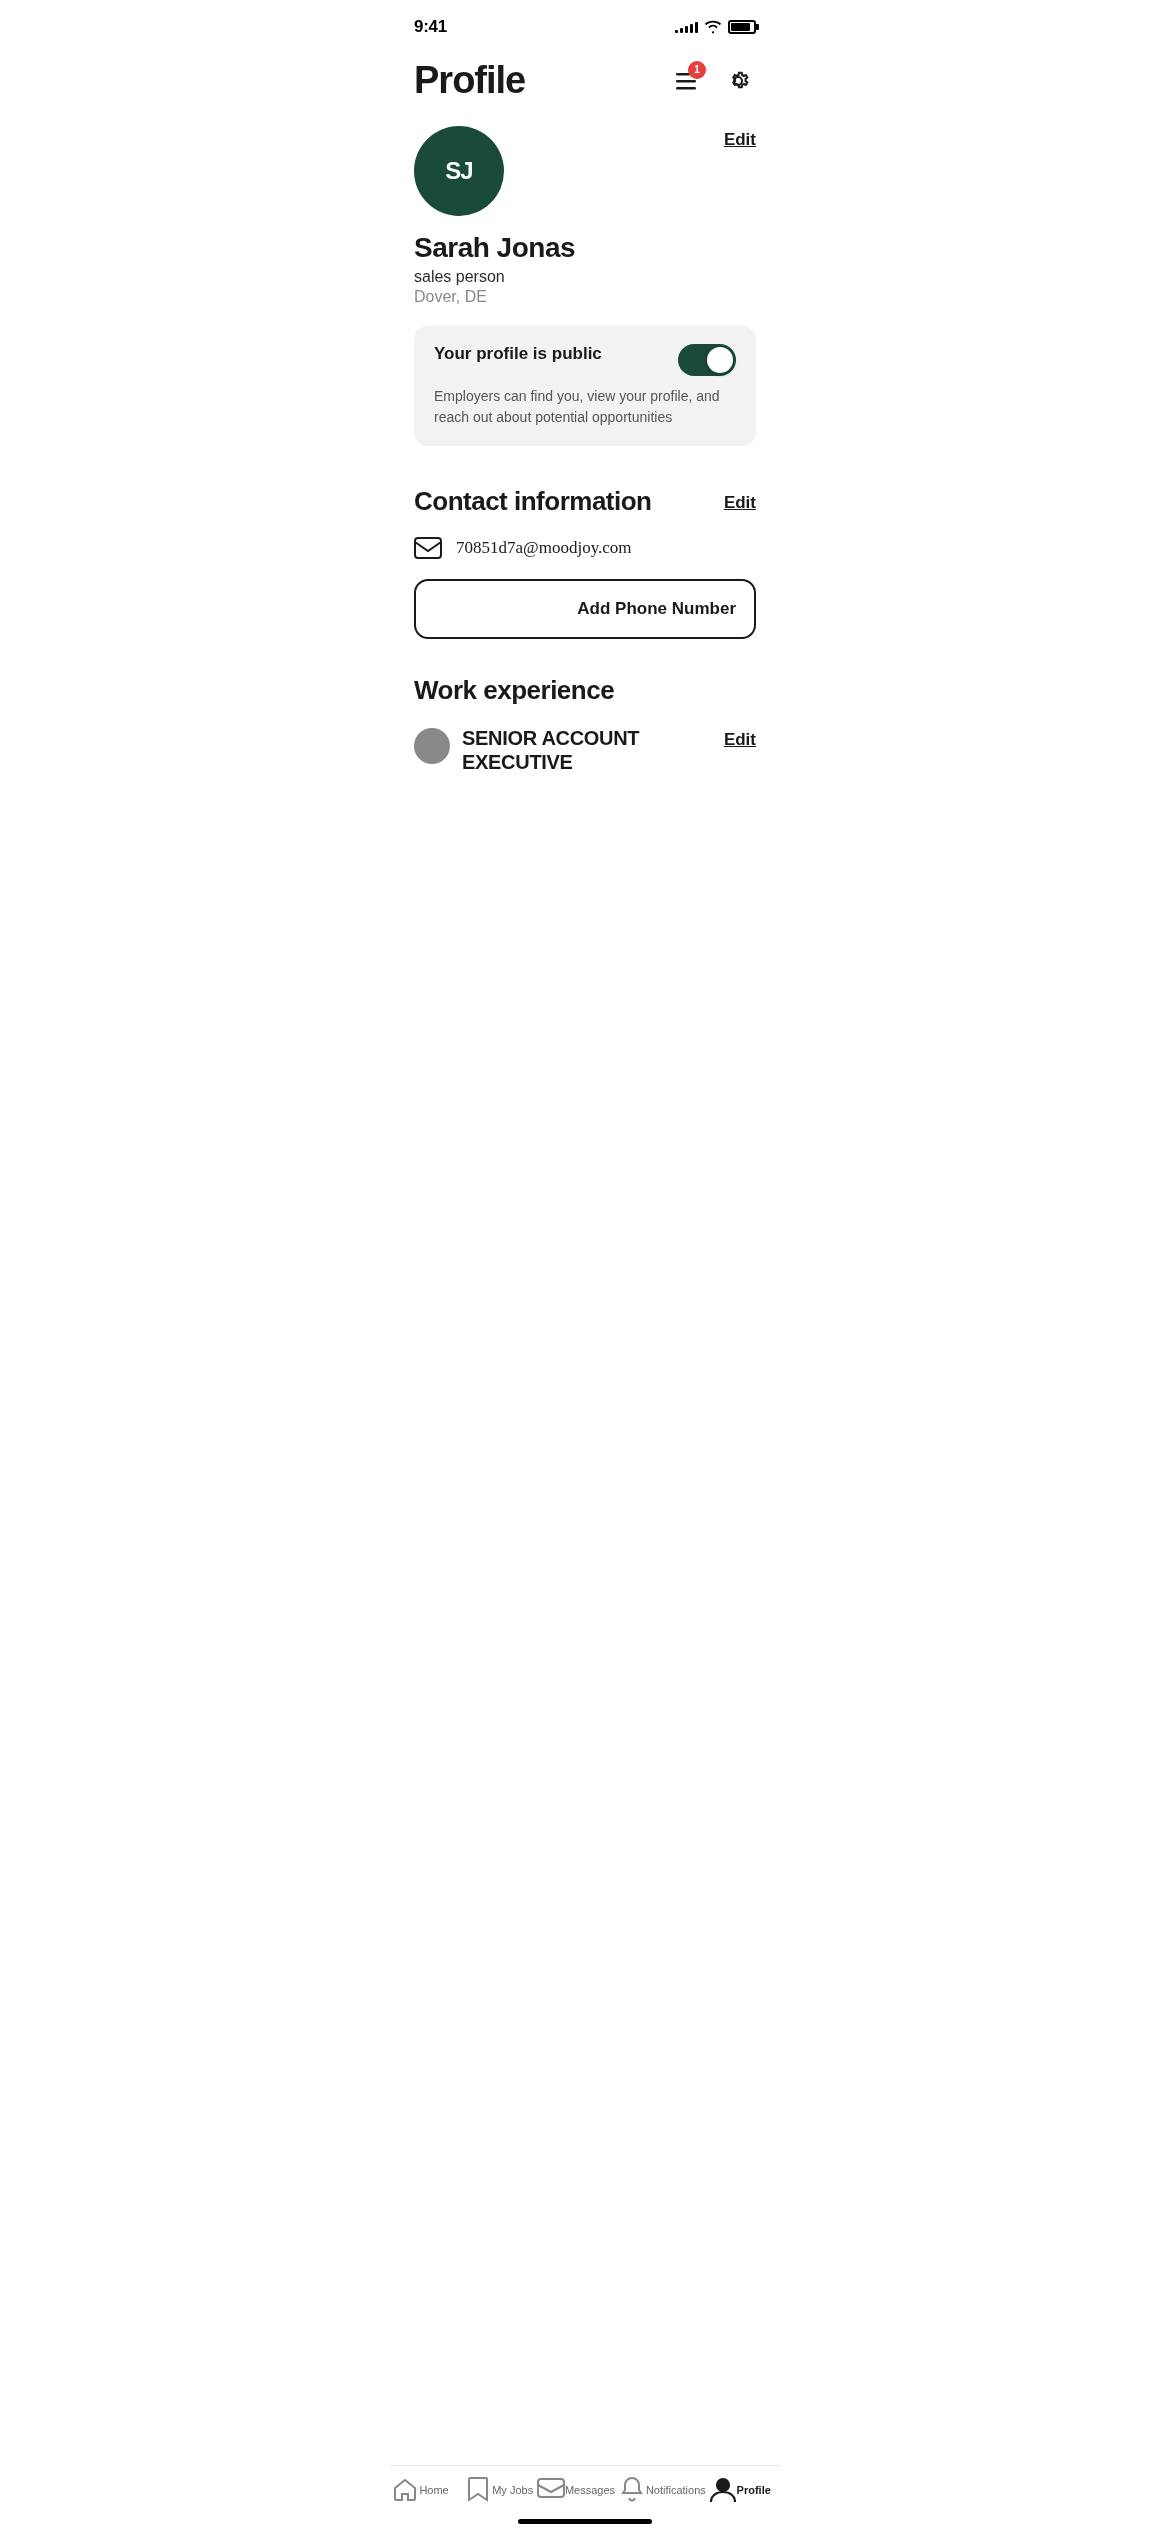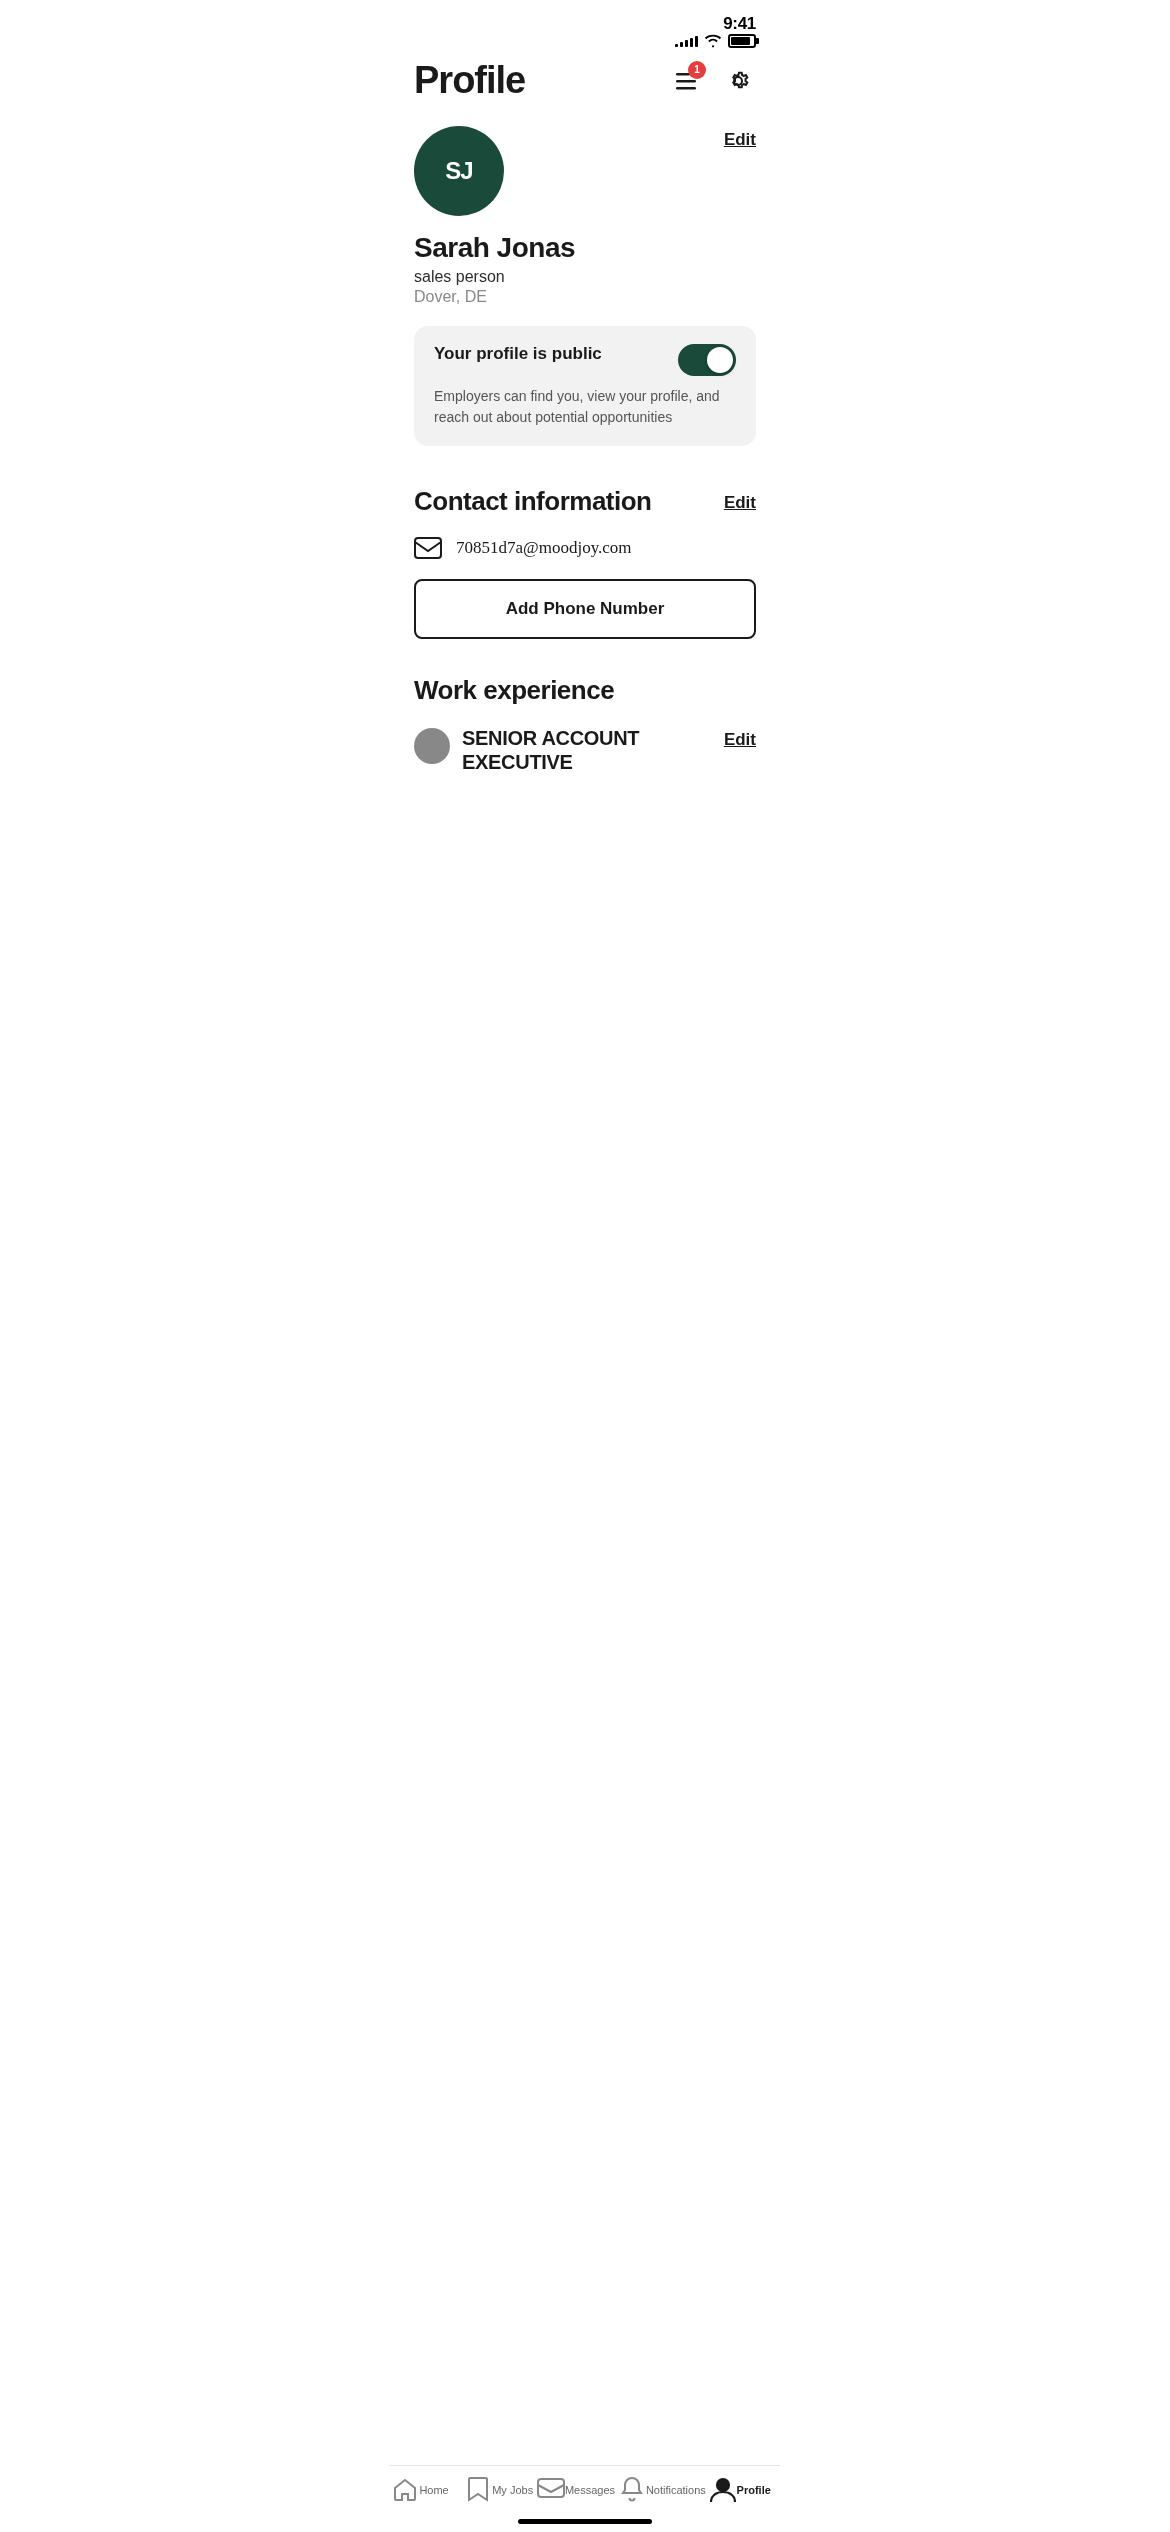--- a/index.html
+++ b/index.html
@@ -17,24 +17,23 @@
       min-height: 844px;
       margin: 0 auto;
       position: relative;
       overflow-x: hidden;
     }
 
     
     .status-bar {
       display: flex;
       justify-content: space-between;
-      align-items: flex-end;
+      align-items: center;
       padding: 14px 24px 8px;
       height: 48px;
-      flex-direction: column;
     }
 
     .status-time {
       font-size: 17px;
       font-weight: 600;
       color: #000;
       letter-spacing: -0.3px;
     }
 
     .status-icons {
@@ -281,28 +280,28 @@
     }
 
     .email-text {
       font-size: 17px;
       color: #1a1a1a;
     }
 
     .add-phone-btn {
       width: 100%;
       border: 2px solid #1a1a1a;
-      border-radius: 8px;
+      border-radius: 14px;
       padding: 18px;
       background: white;
       font-size: 17px;
       font-weight: 600;
       color: #1a1a1a;
       cursor: pointer;
-      text-align: center;
+      text-align: right;
       margin-bottom: 8px;
     }
 
     
     .work-section {
       padding: 28px 24px 0;
     }
 
     .work-header {
       display: flex;

